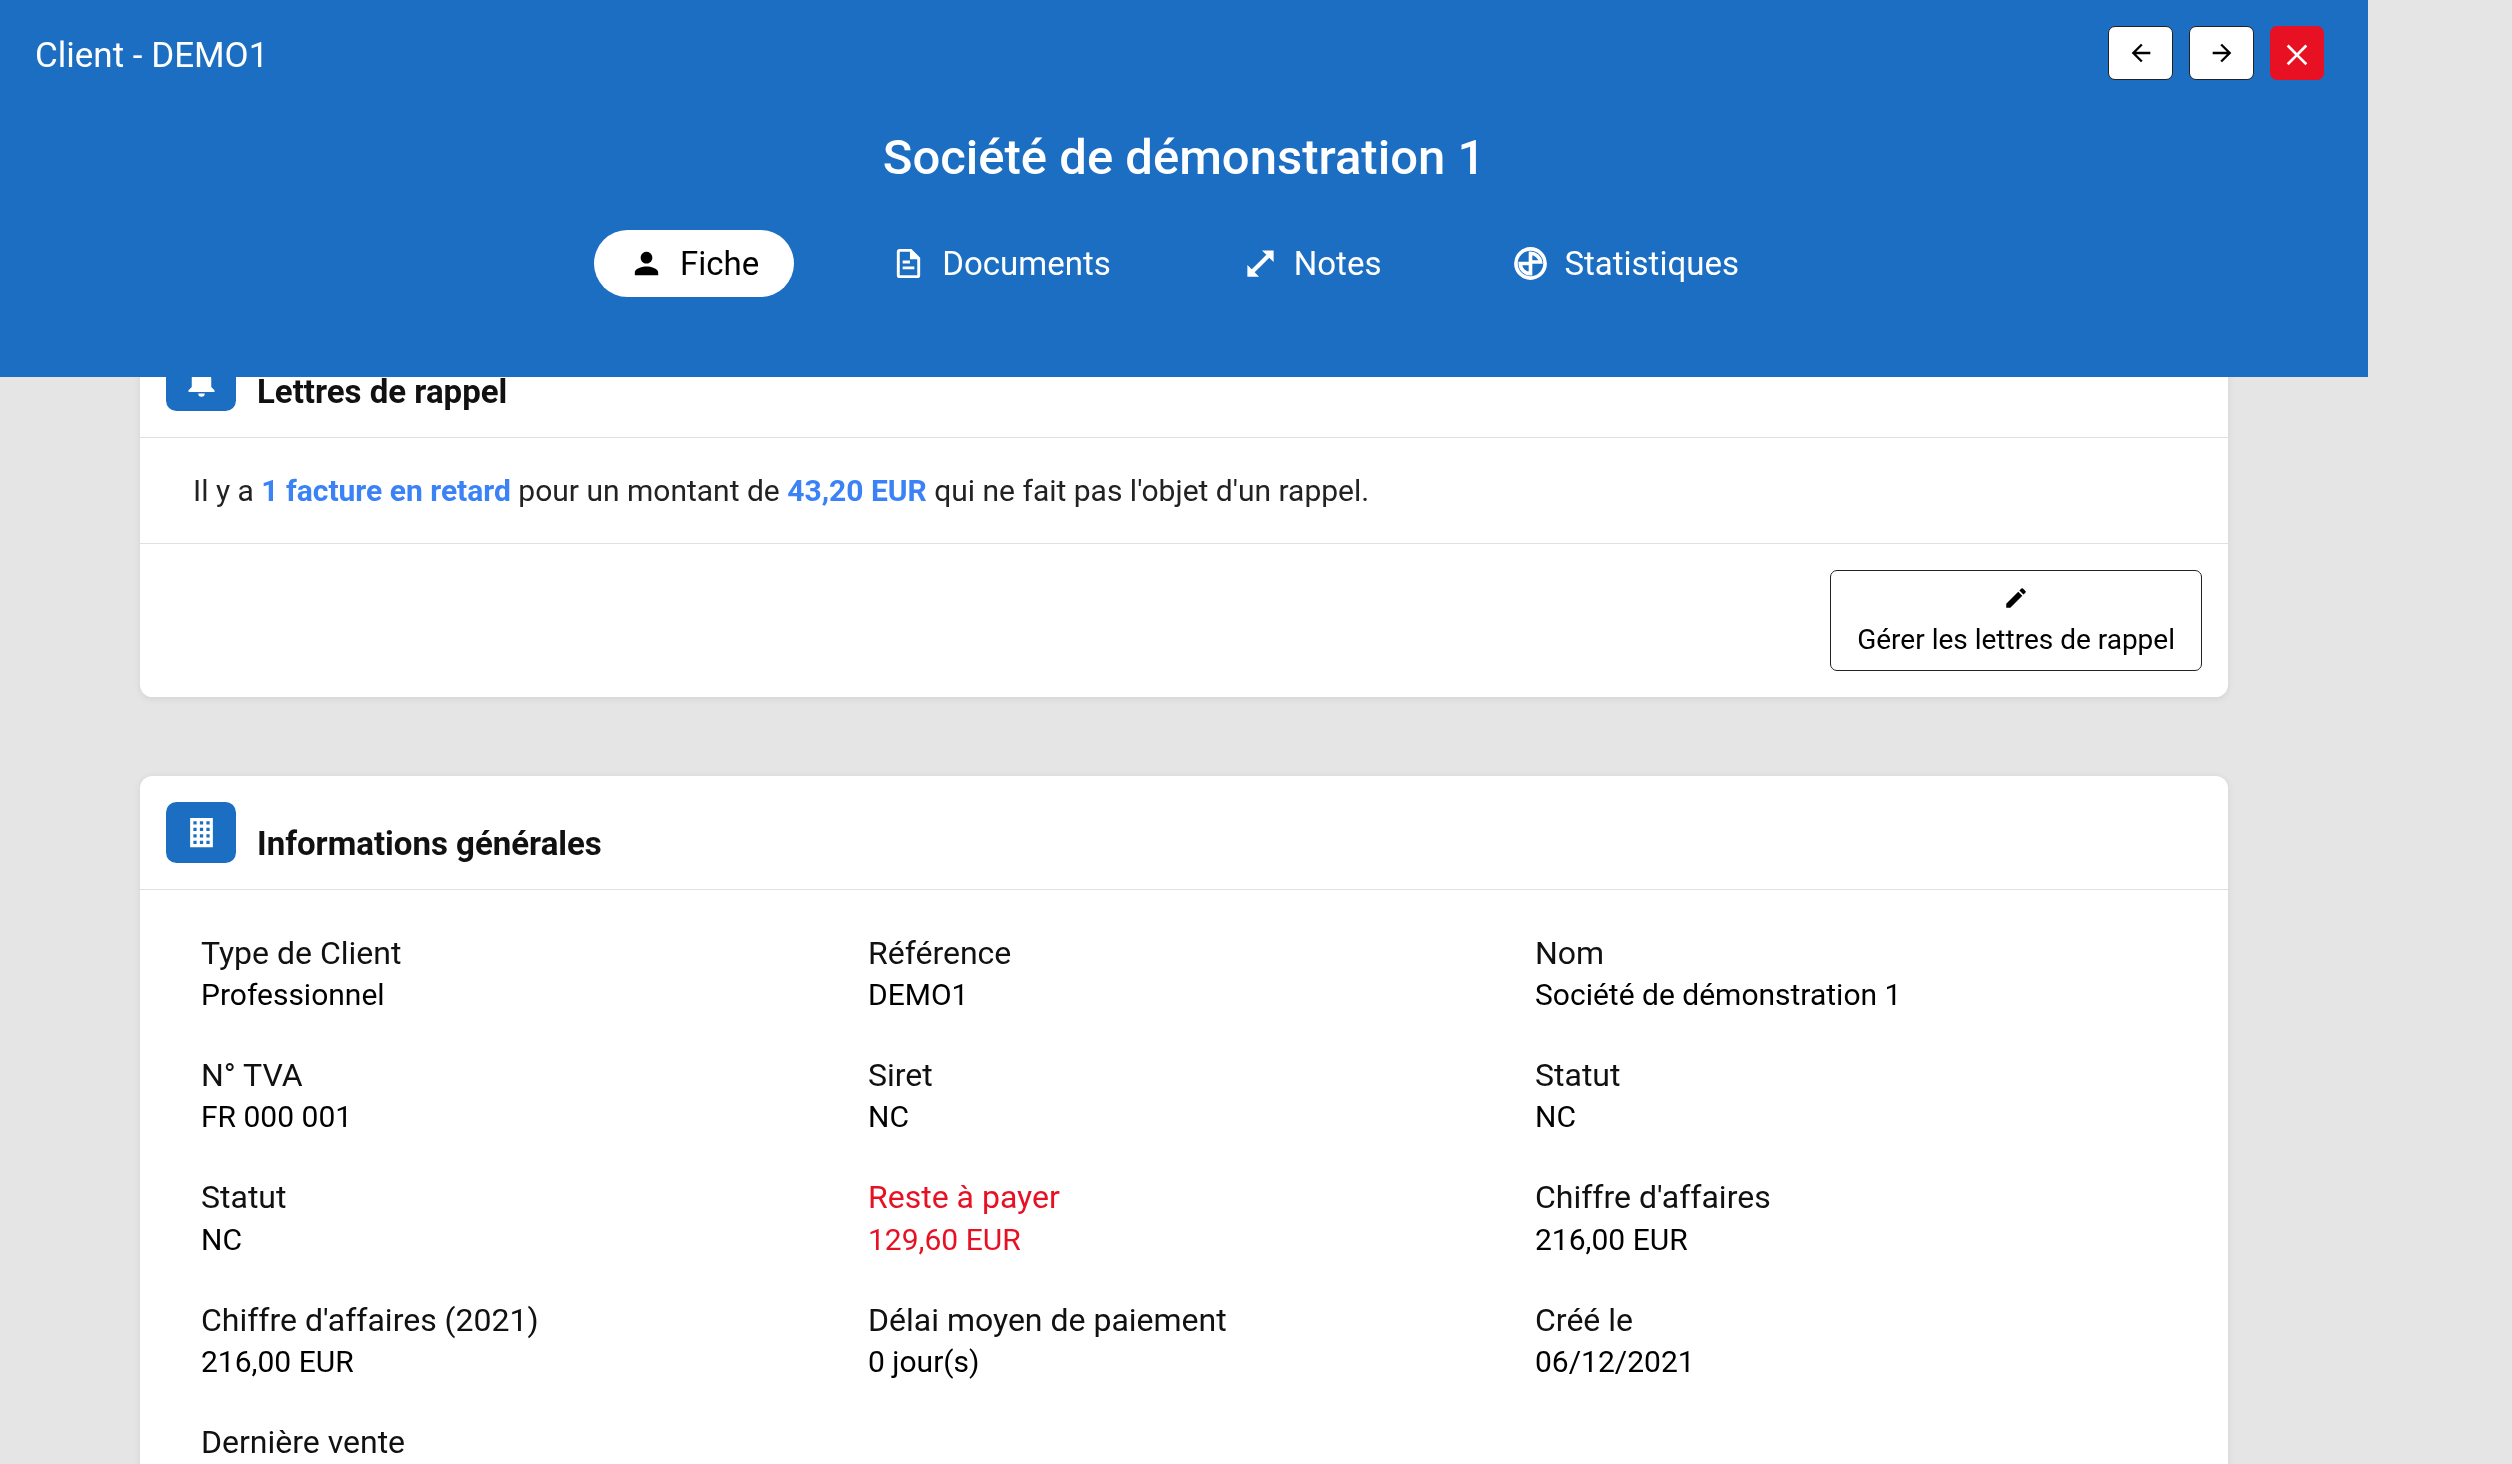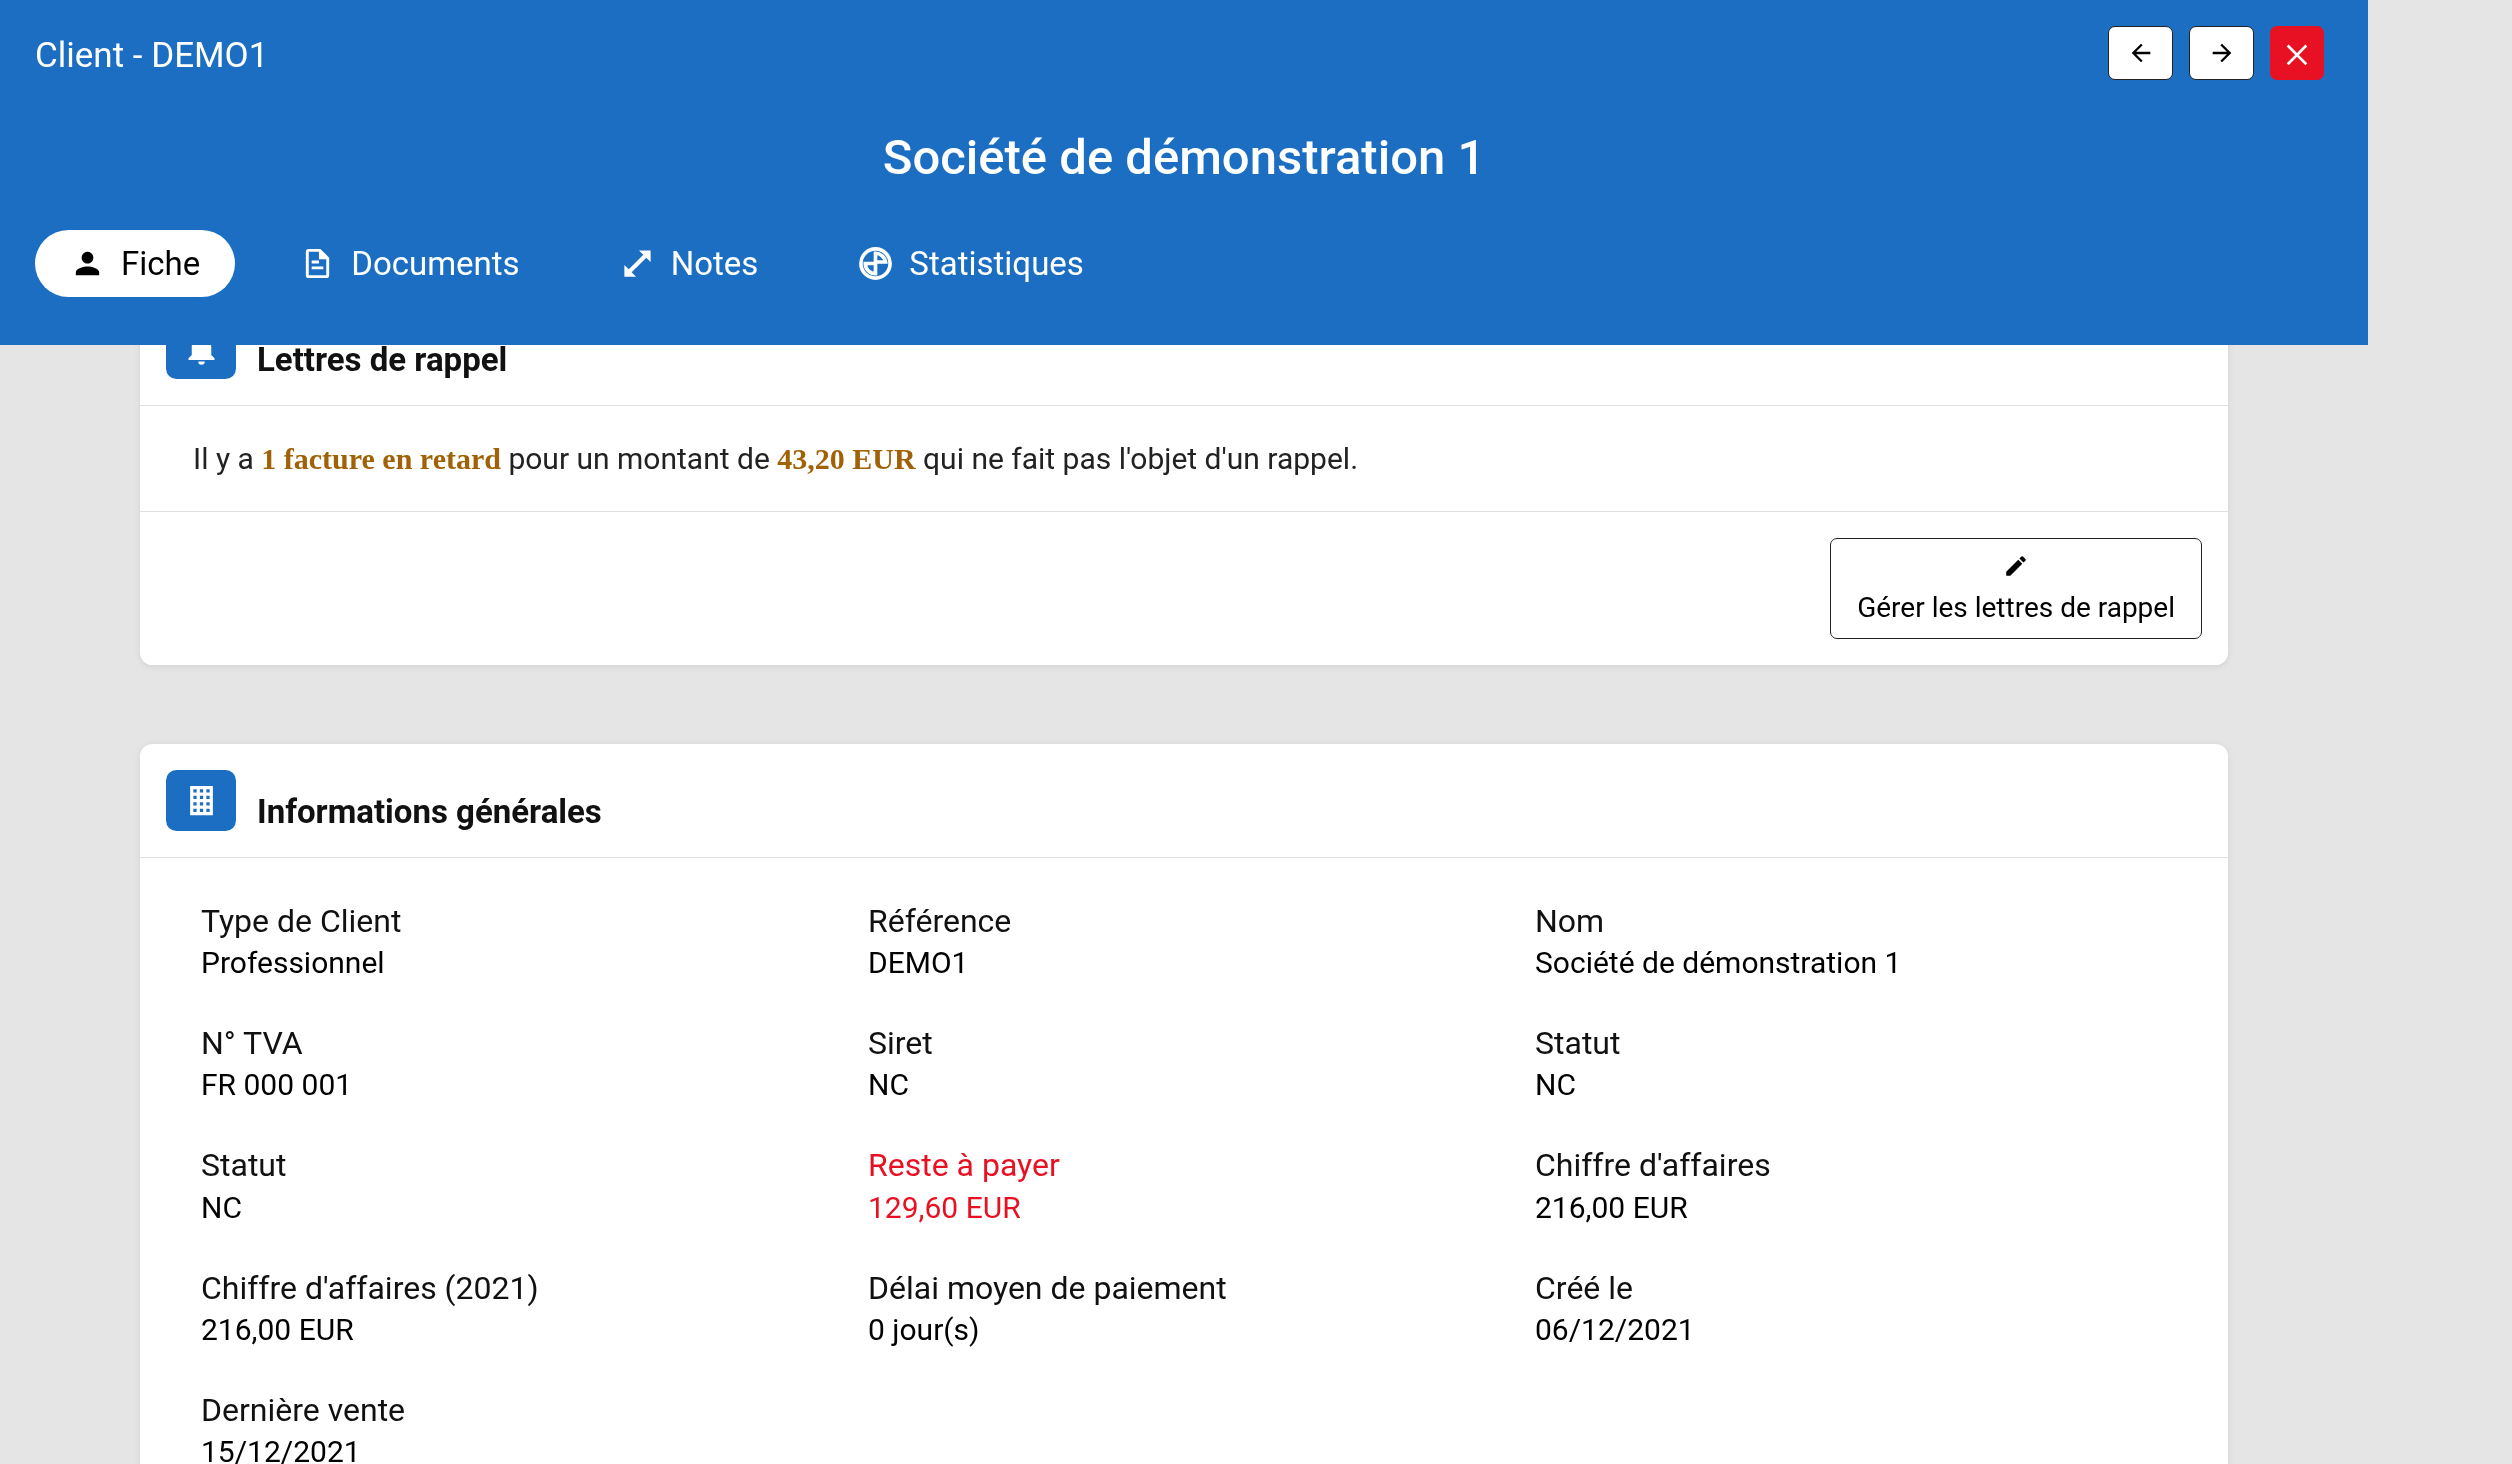--- a/index.html
+++ b/index.html
@@ -64,22 +64,23 @@
 }
 .page-title {
   text-align: center;
   font-size: 49px;
   font-weight: 500;
   color: #fff;
   padding: 35px 0 44px 0;
 }
 .tabs {
   display: flex;
-  gap: 30px;
-  padding-bottom: 48px;
+  justify-content: center;
+  gap: 62px;
+  padding-bottom: 80px;
 }
 .tab {
   display: flex;
   align-items: center;
   gap: 16px;
   font-size: 33px;
   color: #fff;
   cursor: pointer;
   padding: 14px 35px;
   border-radius: 44px;
@@ -123,21 +124,21 @@
 .card-title {
   font-size: 33px;
   font-weight: 700;
   color: #111;
 }
 .card-body {
   padding: 35px 53px;
   font-size: 30px;
   color: #222;
 }
-.reminder-text .red { color: #a16207; font-weight: 700; font-family: Liberation Serif, serif; }
+.reminder-text .red { color: #3b82f6; font-weight: 700; }
 .card-footer {
   border-top: 0.9px solid #e0e0e0;
   padding: 26px 26px;
   display: flex;
   justify-content: flex-end;
 }
 .action-btn {
   border: 1.8px solid #222;
   background: #fff;
   border-radius: 7px;

